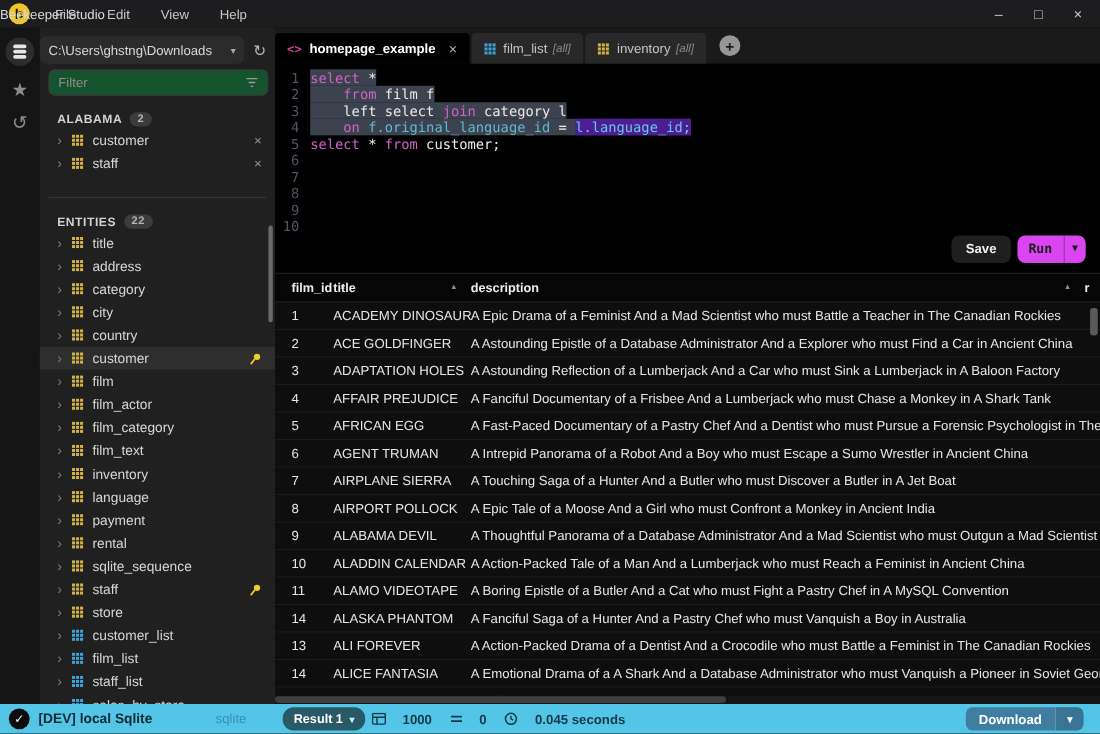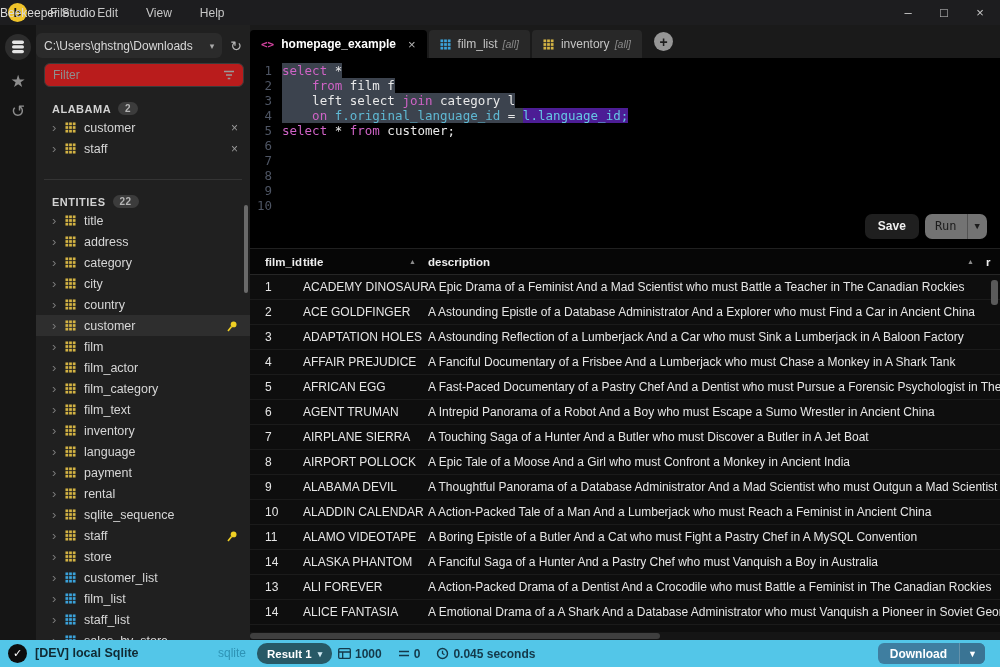--- a/index.html
+++ b/index.html
@@ -21,21 +21,21 @@
   .rail-db{width:26px;height:26px;border-radius:50%;background:#2d2d2d;display:flex;align-items:center;justify-content:center}
   .rail-icon{color:#8d8d8d;font-size:17px;line-height:1}
 
   
   #sidebar{width:214px;background:#202020;position:relative;overflow:hidden;flex:none}
   .conn-row{display:flex;align-items:center;margin:8px 6px 0 0}
   .conn-select{flex:1;height:25px;background:#2b2b2b;border-radius:6px;display:flex;align-items:center;padding:0 8px;font-size:12px;color:#d8d8d8;min-width:0}
   .conn-path{white-space:nowrap;overflow:hidden;flex:1}
   .caret{font-size:9px;color:#aaa;margin-left:6px}
   .refresh{color:#b8b8b8;font-size:14px;margin-left:8px;margin-right:2px}
-  .filter-row{display:flex;align-items:center;margin:5px 6px 0 8px;height:24px;border:1px solid #3b3b3b;border-radius:6px;padding:0 8px;background:#b91c1c}
+  .filter-row{display:flex;align-items:center;margin:5px 6px 0 8px;height:24px;border:1px solid #3b3b3b;border-radius:6px;padding:0 8px;background:#14532d}
   .filter-row input{flex:1;background:transparent;border:none;outline:none;color:#ccc;font-size:12px;font-family:"Liberation Sans",sans-serif}
   .filter-row input::placeholder{color:#8f8f8f}
   .section-h{margin-top:11px;padding:4px 12px 2px 16px;font-size:11px;font-weight:bold;color:#d2d2d2;letter-spacing:.5px;display:flex;align-items:center}
   .badge{background:#3c3c3c;color:#b5b5b5;font-size:10px;font-weight:bold;border-radius:8px;padding:1px 7px;margin-left:7px}
   .item{height:21px;display:flex;align-items:center;padding:0 12px 0 16px;font-size:12.5px;color:#d6d6d6}
   .item.hl{background:#2e2e2e}
   .chev{color:#7c7c7c;font-size:13px;width:13px;flex:none;line-height:1}
   .tbl-icon{width:11px;height:11px;flex:none}
   .item .name{margin-left:8px;white-space:nowrap}
   .item .x{margin-left:auto;color:#9a9a9a;font-size:12px}
@@ -57,21 +57,21 @@
 
   
   #editor{height:190px;position:relative;background:#000;padding-top:5px;font-family:"DejaVu Sans Mono",monospace;font-size:12.5px;line-height:15px;flex:none}
   .ln{display:flex;white-space:pre}
   .gut{width:32px;text-align:right;padding-right:10px;color:#4e5564;flex:none}
   .selbg{background:#3c434e}
   .tk-kw{color:#cf63c6}.tk-pl{color:#e9e9e9}.tk-fd{color:#5fb9d4}
   .tk-fs{color:#66c8e4;background:#4c1d95}
   #editor-actions{position:absolute;right:13px;bottom:9px;display:flex;gap:6px}
   .btn-save{background:#1f1f1f;color:#f0f0f0;font-size:12px;font-weight:bold;padding:5px 13px;border-radius:7px;font-family:"Liberation Sans",sans-serif}
-  .btn-run{display:flex;background:#737373;border-radius:7px;color:#1c1c1c;font-weight:normal;font-size:12px;align-items:stretch}
+  .btn-run{display:flex;background:#d946ef;border-radius:7px;color:#1c1c1c;font-weight:bold;font-size:12px;align-items:stretch}
   .run-label{padding:5px 10px}
   .run-caret{padding:0 7px;border-left:1px solid rgba(0,0,0,.28);font-size:9px;display:flex;align-items:center}
 
   
   #grid{flex:1;position:relative;overflow:hidden;background:#0e0e0e;border-top:1px solid #202020}
   .gh{display:flex;height:26px;align-items:center;background:#060606;border-bottom:1px solid #262626;font-size:11.5px;font-weight:bold;color:#ededed}
   .gc1{width:53px;padding-left:15px;flex:none;display:flex;align-items:center;gap:6px}
   .gc2{width:125px;padding-left:0;flex:none;display:flex;align-items:center;justify-content:space-between;padding-right:12px}
   .gc3{flex:1;display:flex;align-items:center;justify-content:space-between;padding-left:0;padding-right:12px;min-width:0}
   .gc4{width:14px;flex:none;overflow:hidden;white-space:nowrap}
@@ -81,25 +81,25 @@
   .td2{width:125px;flex:none;white-space:nowrap;overflow:hidden}
   .td3{flex:1;white-space:nowrap;overflow:hidden;min-width:0}
   .vscroll{position:absolute;right:2px;top:31px;width:7px;height:25px;background:#5a5a5a;border-radius:3px}
   #hscroll{height:8px;background:#151515;position:relative;flex:none}
   #hscroll .handle{position:absolute;left:0;top:1px;width:410px;height:6px;background:#3f3f3f;border-radius:3px}
 
   
   #statusbar{position:absolute;left:0;right:0;bottom:0;height:27px;background:#53c6e8;color:#11333f;z-index:6}
   .sb-check{position:absolute;left:8px;top:4px;width:19px;height:19px;border-radius:50%;background:#0d0d0d;color:#fff;font-size:11px;display:flex;align-items:center;justify-content:center}
   .sb-conn{position:absolute;left:35px;top:0;line-height:27px;font-size:12.5px;font-weight:bold;color:#102a33}
-  .sb-engine{position:absolute;left:166px;width:80px;text-align:right;top:0;line-height:27px;font-size:12px;color:#2e93b5}
+  .sb-engine{position:absolute;left:144px;width:80px;text-align:right;top:0;line-height:27px;font-size:12px;color:#2e93b5}
   .sb-pill{position:absolute;left:257px;top:3px;height:21px;background:#275966;border-radius:10px;color:#fff;font-size:11.5px;font-weight:bold;display:flex;align-items:center;padding:0 10px;gap:6px}
   .sb-pill .caret{color:#cfe9f2;margin-left:0}
   .sb-stats{position:absolute;left:338px;top:0;height:27px;display:flex;align-items:center;gap:16px;font-size:12px;font-weight:bold;color:#14394a}
-  .stat{display:flex;align-items:center;gap:4px}
+  .stat{display:flex;align-items:center;gap:15px}
   .sb-download{position:absolute;right:15px;top:3px;height:21px;display:flex;background:#3f7ea0;border-radius:6px;color:#fff;font-size:12px;font-weight:bold;overflow:hidden}
   .dl-label{padding:0 12px;display:flex;align-items:center}
   .dl-caret{padding:0 8px;display:flex;align-items:center;font-size:9px;border-left:1px solid rgba(255,255,255,.22);background:#3a7494}
   svg{display:block}
 </style>
 </head>
 <body>
 
 <div id="titlebar">
   <div class="logo">b</div>

